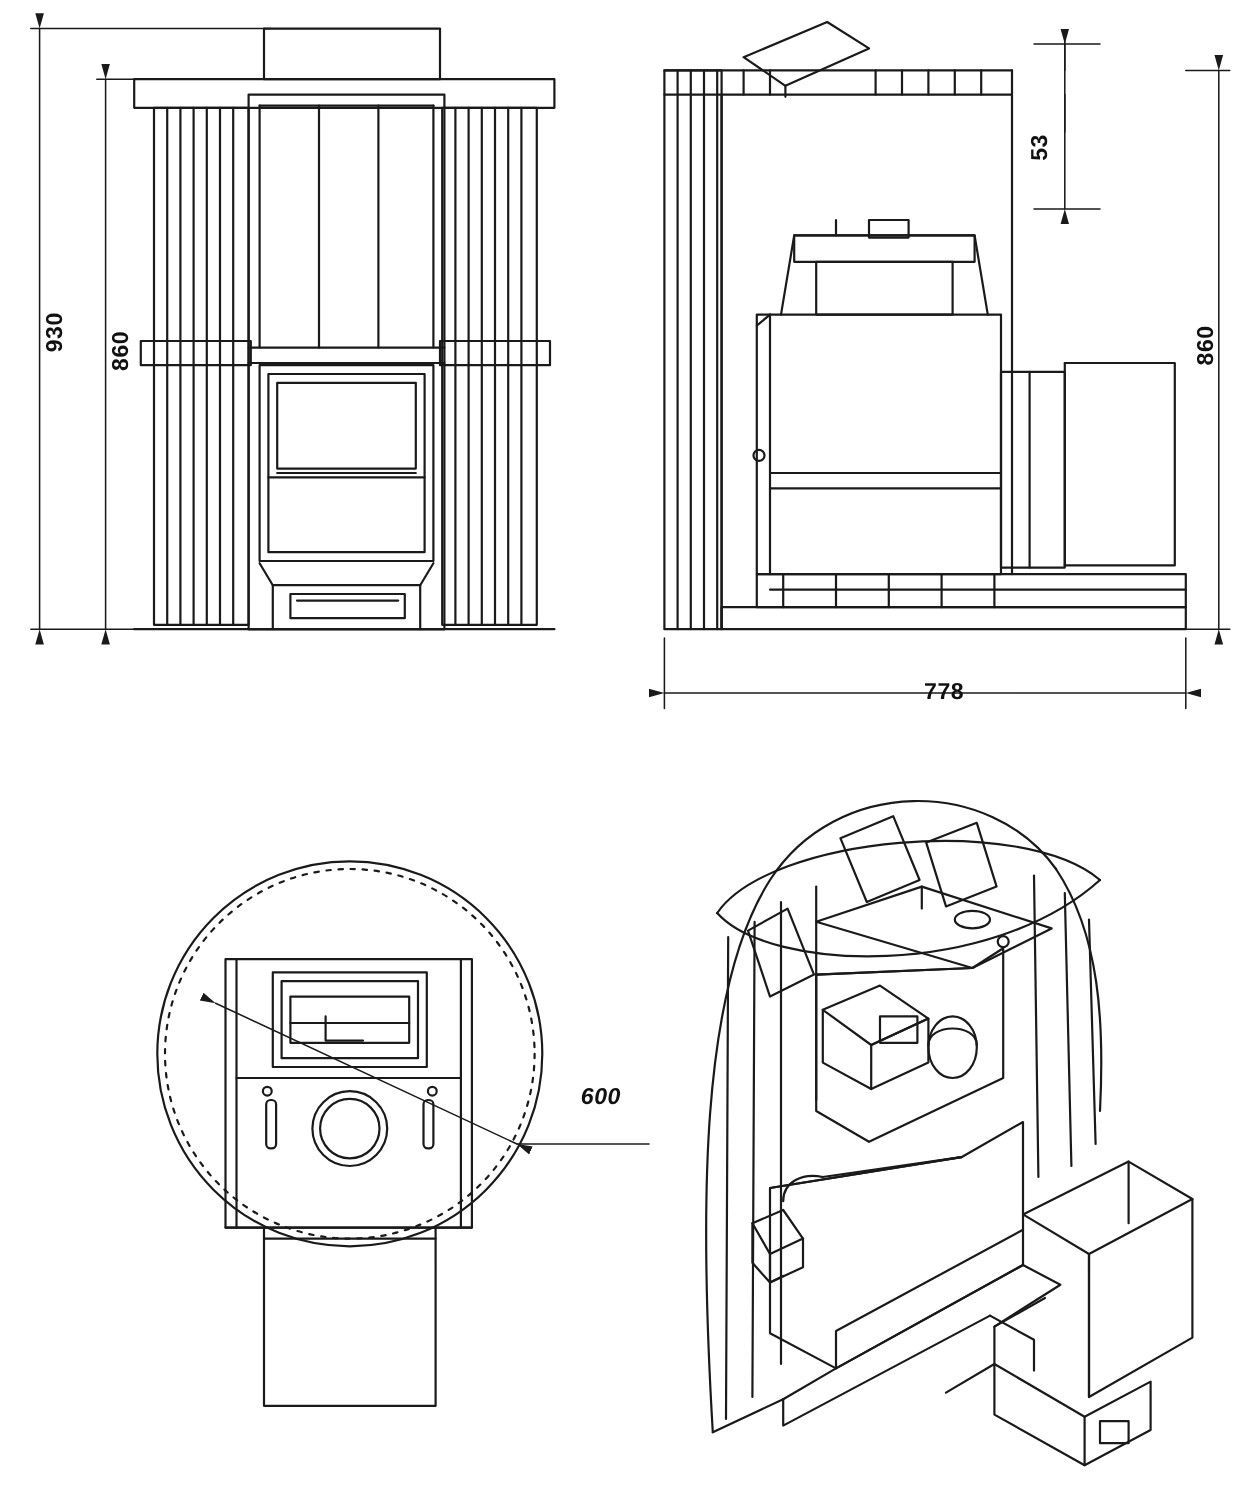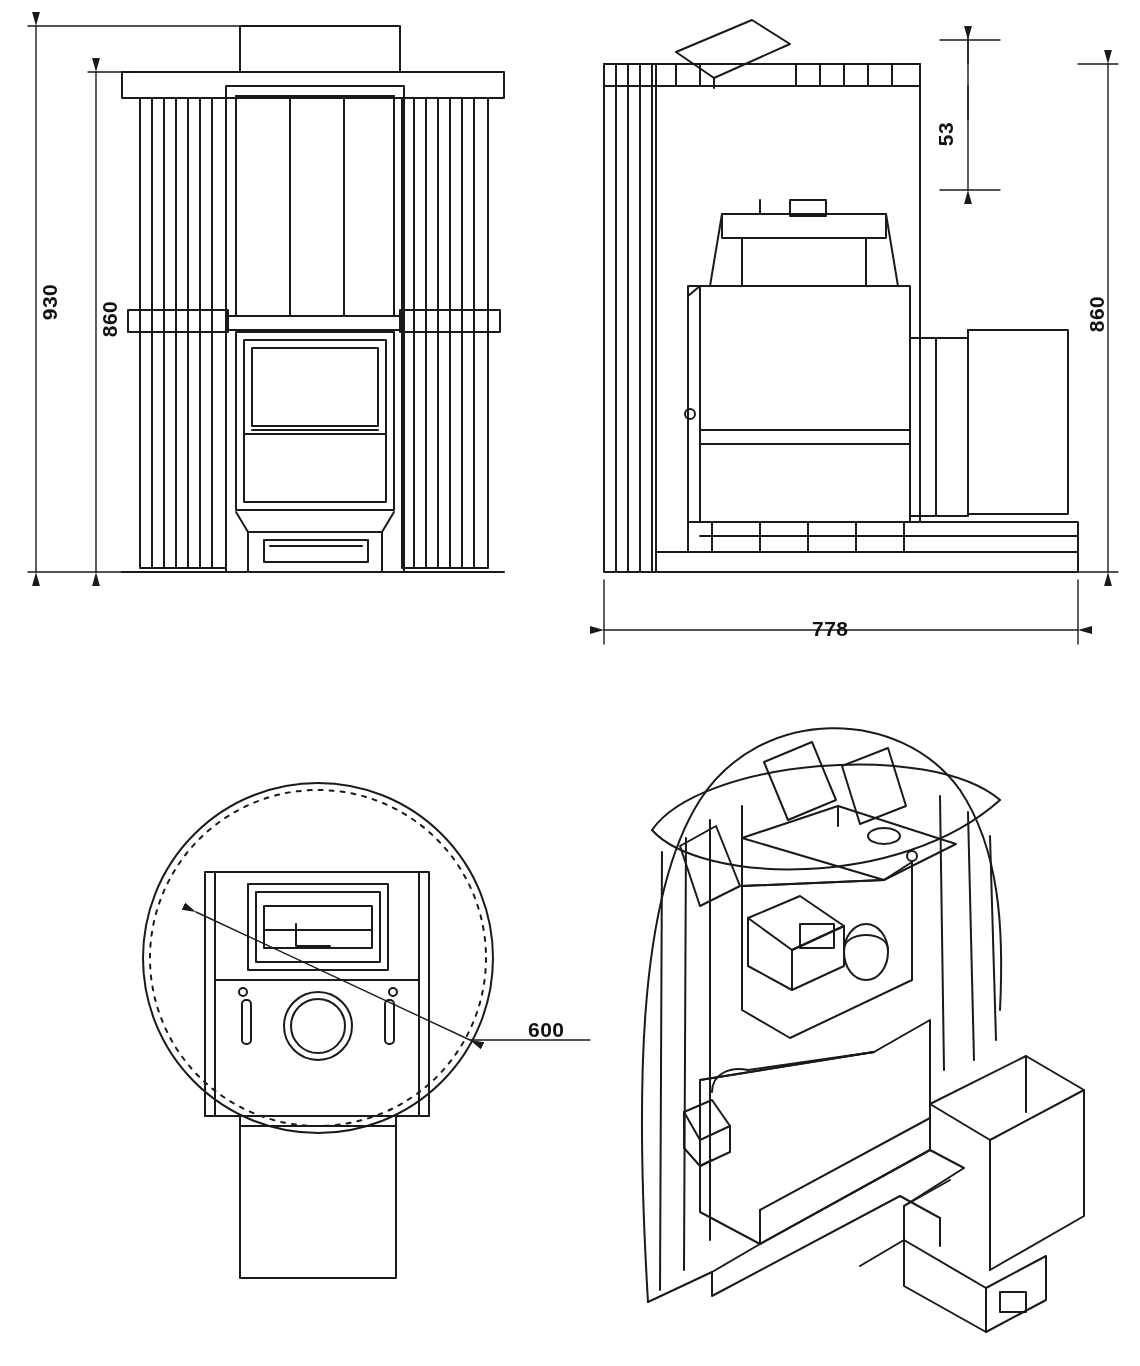--- a/index.html
+++ b/index.html
@@ -298,17 +298,17 @@
   </svg>
 
   <div class="dim-label vert" style="left: -5px; top: 290px; width: 110px; text-align:center;">930</div>
 
   <div class="dim-label vert" style="left: 55px; top: 307px; width: 110px; text-align:center;">860</div>
 
   <div class="dim-label vert" style="left: 906px; top: 122px; width: 80px; text-align:center;">53</div>
 
   <div class="dim-label vert" style="left: 1042px; top: 302px; width: 110px; text-align:center;">860</div>
 
-  <div class="dim-label" style="left: 812px; top: 617px;">778</div>
-
-  <div class="dim-label" style="left: 528px; top: 1018px;">600</div>
+  <div class="dim-label" style="left: 840px; top: 617px;">778</div>
+
+  <div class="dim-label" style="left: 528px; top: 986px; font-style: italic;">600</div>
 
 </div>
 
 </body></html>

